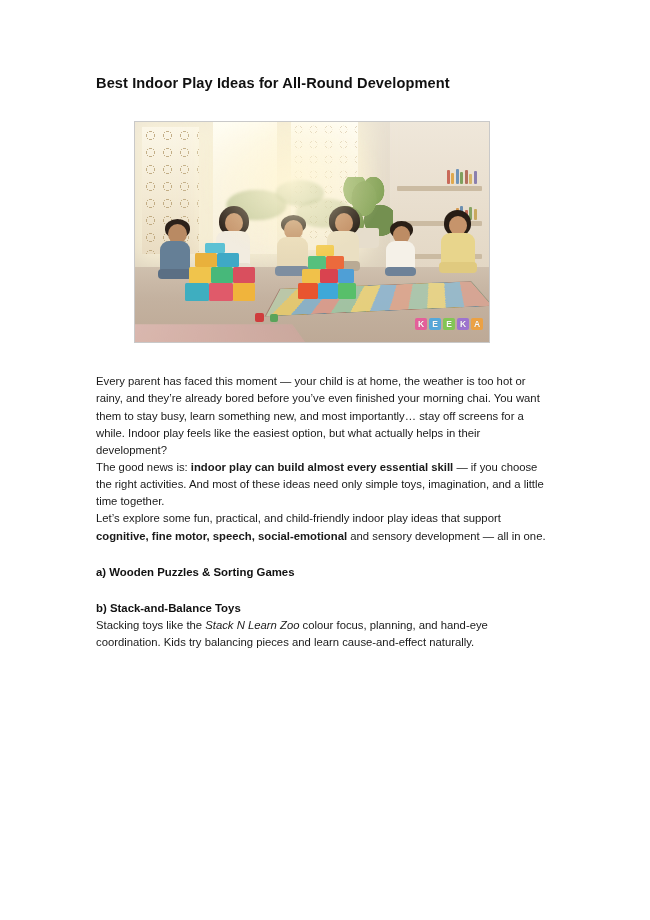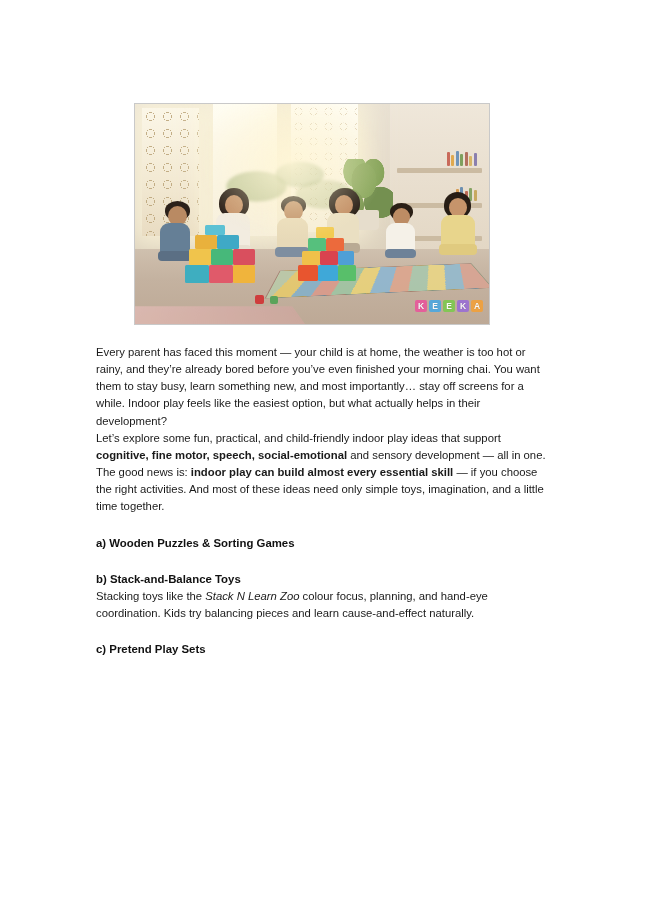--- a/index.html
+++ b/index.html
@@ -248,38 +248,39 @@
 
   
   p.body, p.head-b {
     font-size: 11.3px;
     color: #1a1a1a;
     line-height: 1.52;
     margin: 0;
     text-align: left;
   }
   .para { margin-top: 18px; }
-  .para.first { margin-top: 19px; }
+  .para.first { margin-top: 30px; }
   .sub-head {
     font-size: 11.4px;
     font-weight: bold;
     color: #111111;
     line-height: 1.5;
     margin: 0;
     margin-top: 19px;
   }
   .bold { font-weight: bold; }
   .ital { font-style: italic; }
 </style>
 </head>
 <body>
 
 <div id="page">
   <div id="content">
 
+    <h1 class="doc-title">Best Indoor Play Ideas for All-Round Development</h1>
 
     <figure class="figure">
       <div class="scene">
         <div class="wall"></div>
         <div class="shelfwall"></div>
 
         <div class="win w1"></div>
         <div class="lattice"></div>
         <div class="win w2"></div>
         <div class="win w3"></div>
@@ -390,27 +391,26 @@
           <span style="background:#4ea8e0">E</span>
           <span style="background:#7ec850">E</span>
           <span style="background:#9b6fd4">K</span>
           <span style="background:#f0a03c">A</span>
         </div>
       </div>
     </figure>
 
     <p class="body para first"><span>Every parent has faced this moment — your child is at home, the weather is too hot or rainy, and they’re already bored before you’ve even finished your morning chai. You want them to stay busy, learn something new, and most importantly… stay off screens for a while. Indoor play feels like the easiest option, but what actually helps in their development?</span></p>
 
+    <p class="body para"><span>The good news is: </span><span class="bold">indoor play can build almost every essential skill</span><span> — if you choose the right activities. And most of these ideas need only simple toys, imagination, and a little time together.</span></p>
+
     <p class="body para"><span>Let’s explore some fun, practical, and child-friendly indoor play ideas that support </span><span class="bold">cognitive, fine motor, speech, social-emotional</span><span> and sensory development — all in one.</span></p>
-
-    <p class="body para"><span>The good news is: </span><span class="bold">indoor play can build almost every essential skill</span><span> — if you choose the right activities. And most of these ideas need only simple toys, imagination, and a little time together.</span></p>
 
 
 
     <p class="sub-head">a) Wooden Puzzles &amp; Sorting Games</p>
 
     <p class="sub-head">b) Stack-and-Balance Toys</p>
     <p class="body para"><span>Stacking toys like the </span><span class="ital">Stack N Learn Zoo</span><span> colour focus, planning, and hand-eye coordination. Kids try balancing pieces and learn cause-and-effect naturally.</span></p>
 
-    <p class="sub-head">c) Pretend Play Sets</p>
 
   </div>
 </div>
 
 </body></html>

